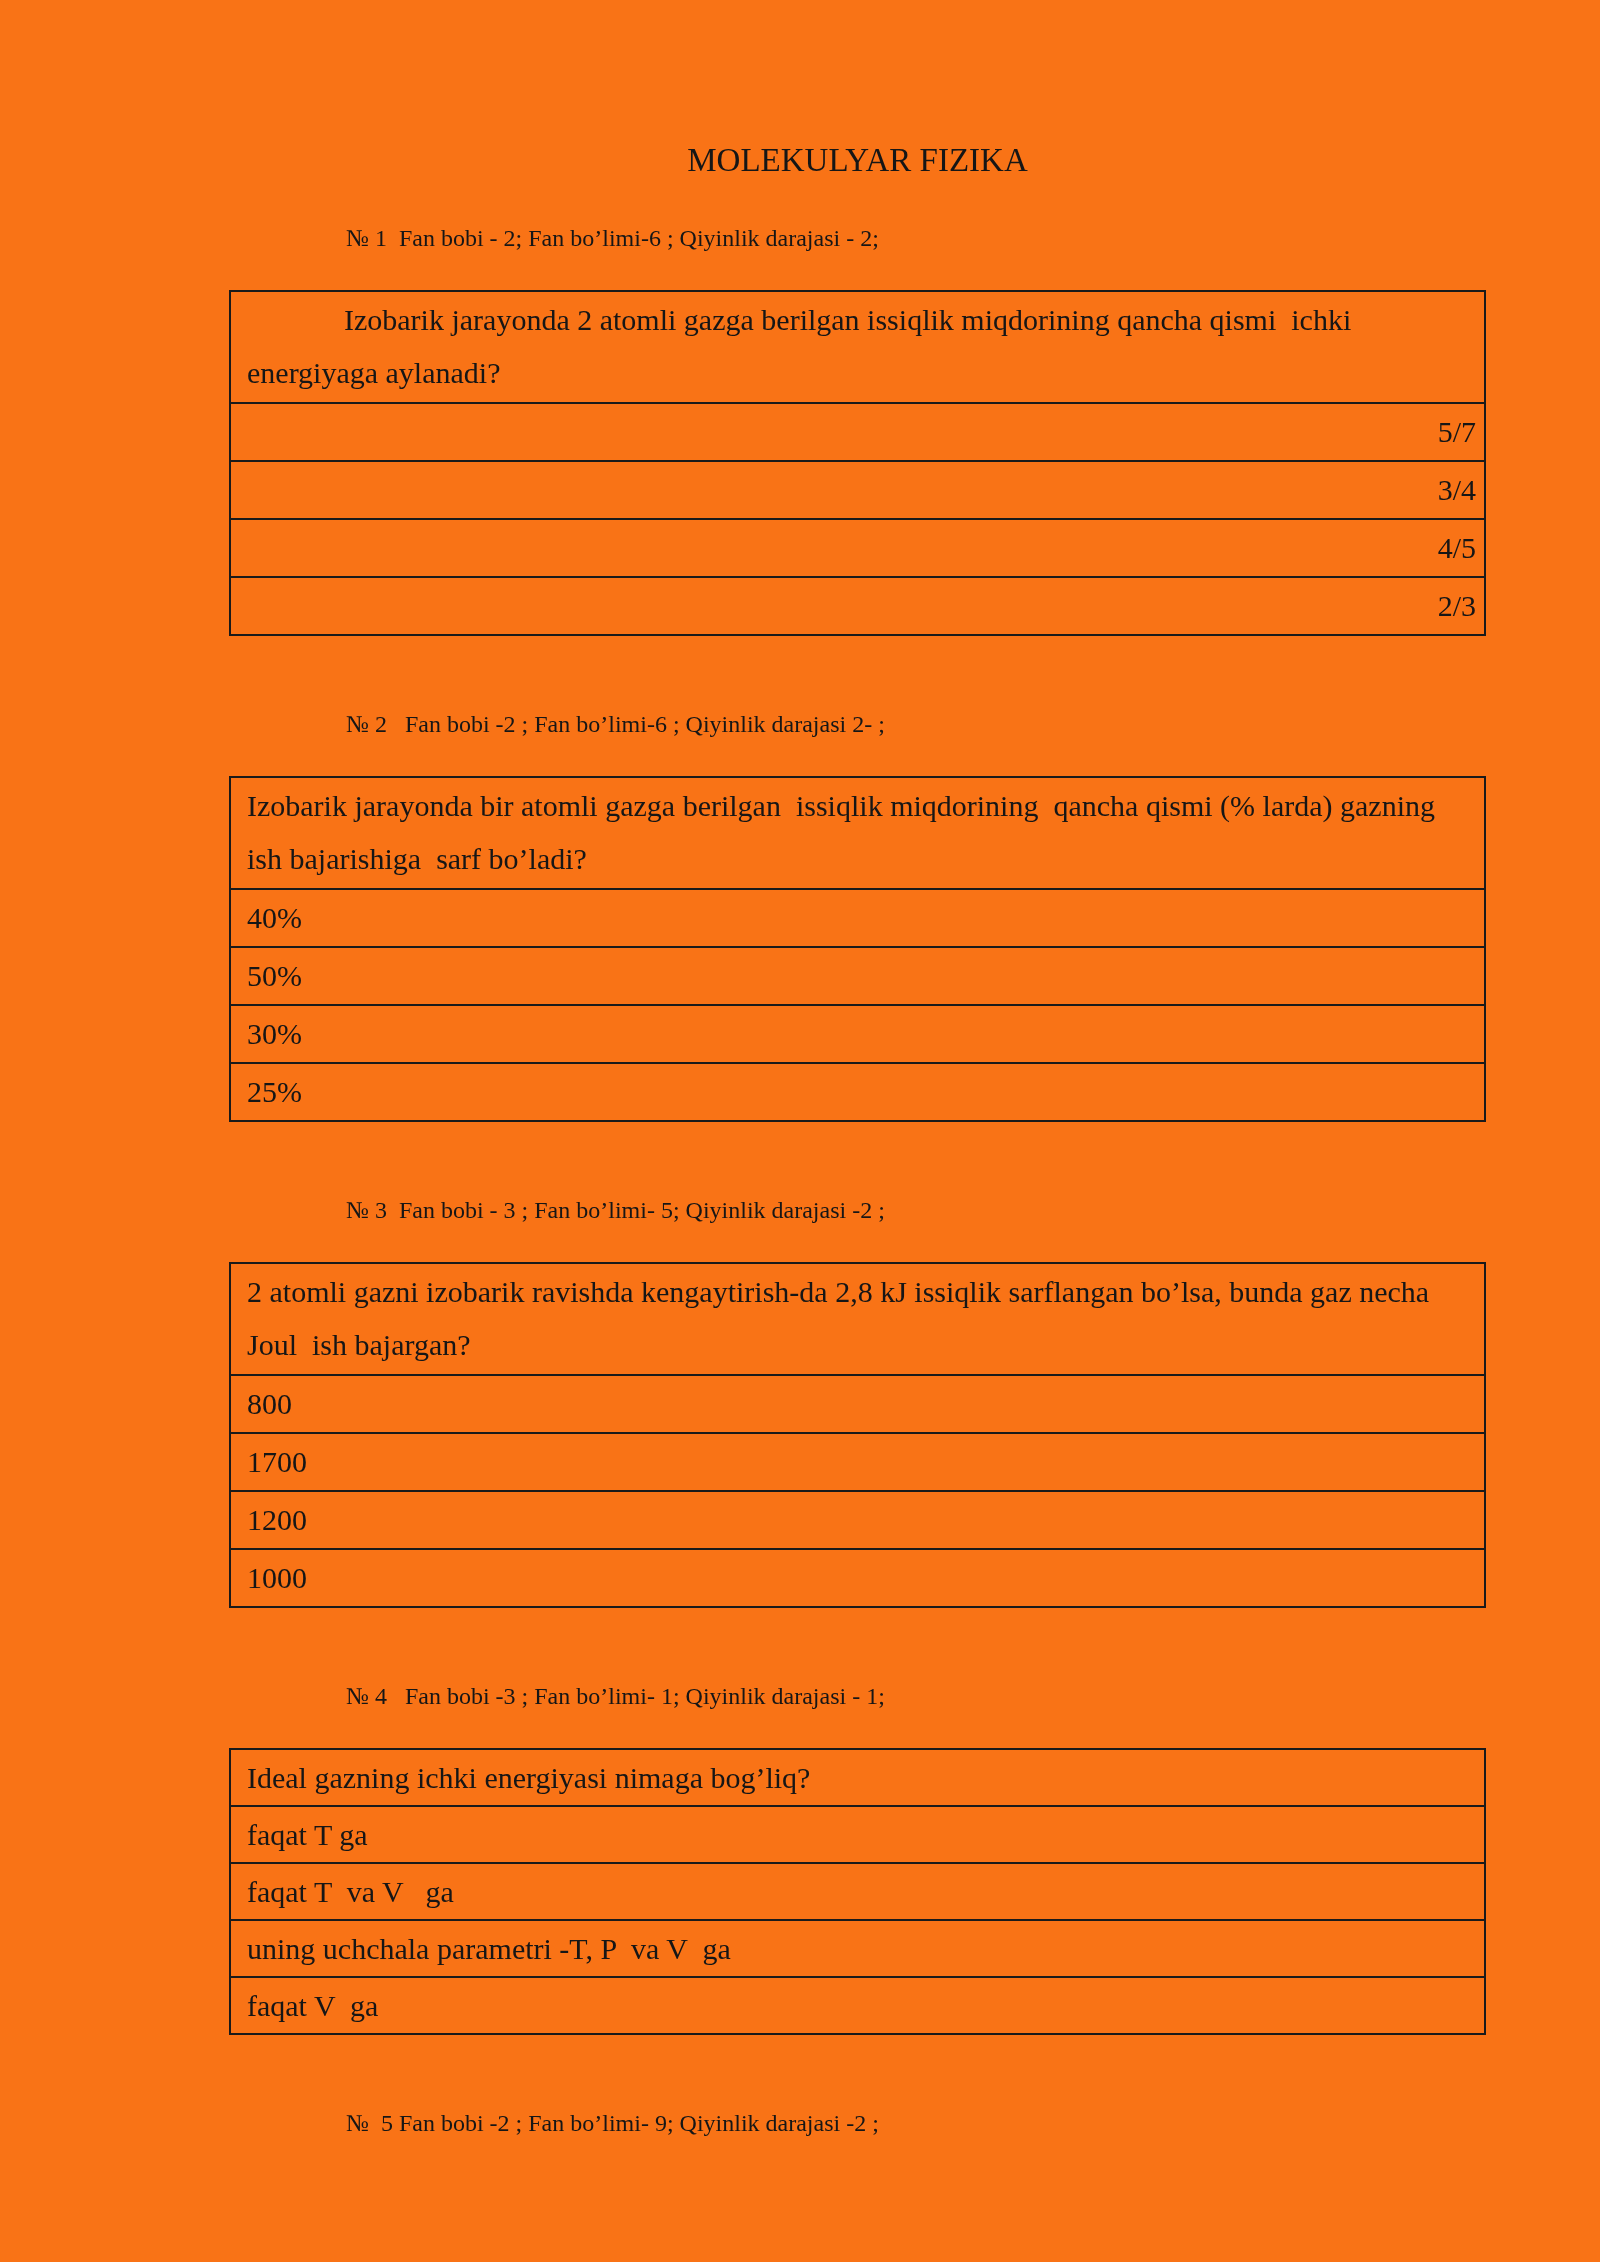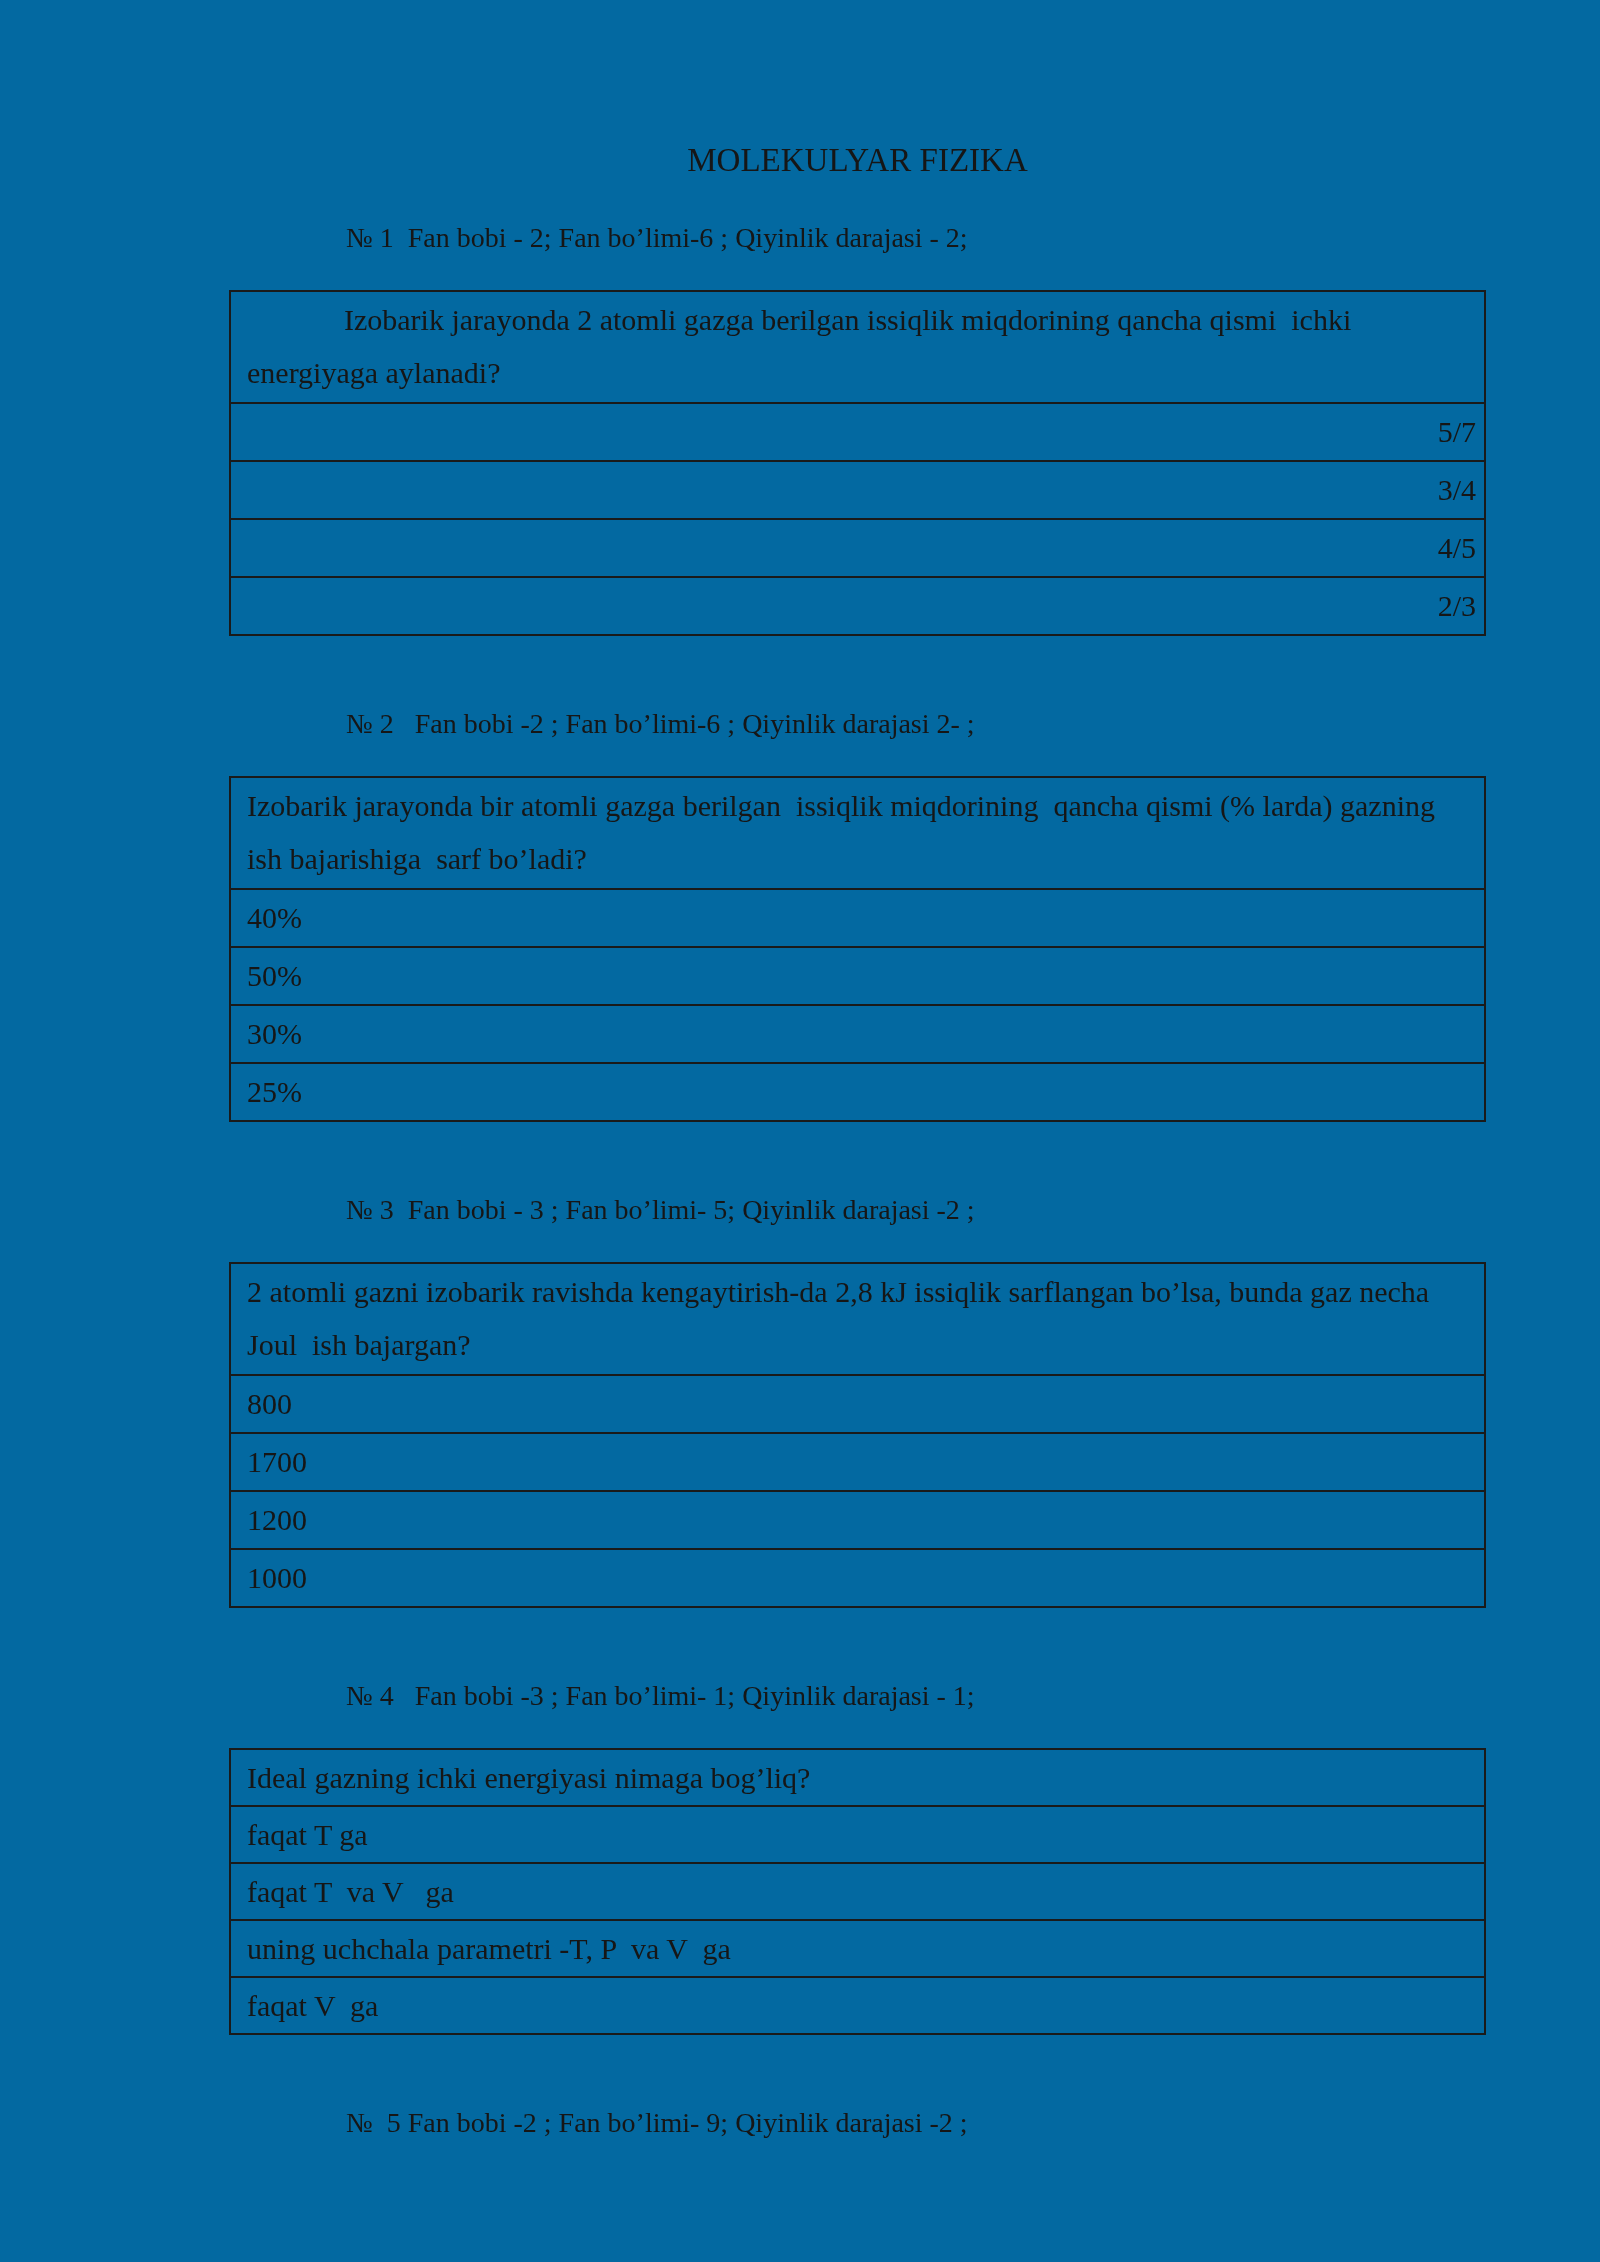--- a/index.html
+++ b/index.html
@@ -5,37 +5,37 @@
   html, body {
     margin: 0;
     padding: 0;
     background: #e8e8e8;
   }
   .page {
     position: relative;
     width: 1600px;
     height: 2262px;
     margin: 0 auto;
-    background: #0369a1;
+    background: #f97316;
     box-sizing: border-box;
     padding: 138px 114px 0 229px;
     overflow: hidden;
     font-family: "Liberation Serif", "DejaVu Serif", serif;
     color: #161616;
   }
   .title {
     font-size: 33px;
     font-weight: 400;
     line-height: 44px;
     text-align: center;
     margin: 0 0 36px 0;
     white-space: pre-wrap;
   }
   .q-header {
-    font-size: 28px;
+    font-size: 24px;
     line-height: 40px;
     margin: 68px 0 32px 0;
     padding-left: 117px;
     white-space: pre-wrap;
   }
   .q-header.first {
     margin-top: 36px;
   }
   table.q-table {
     border-collapse: collapse;

